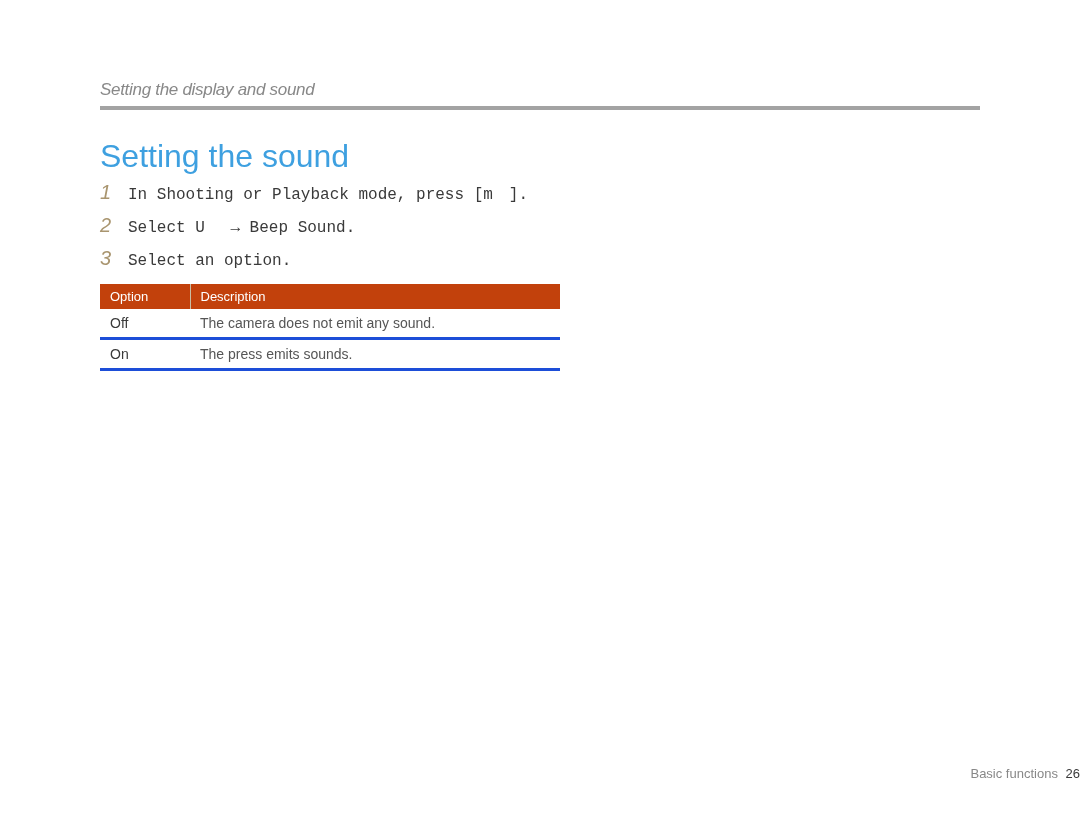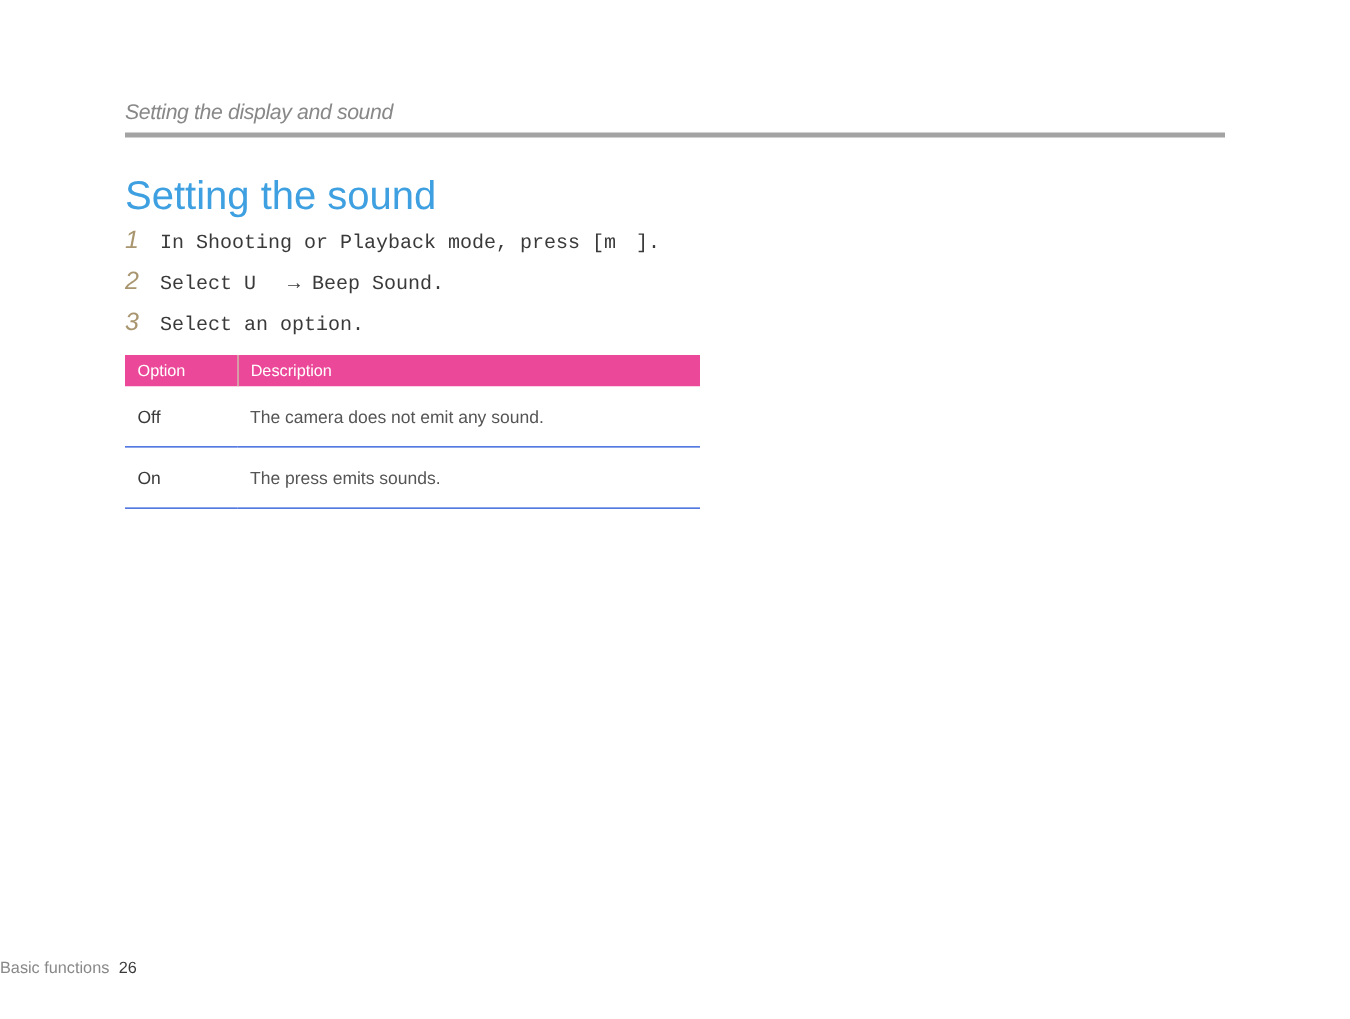--- a/index.html
+++ b/index.html
@@ -60,41 +60,41 @@
     font-family: Liberation Mono, monospace;
   }
   table.opts {
     width: 460px;
     margin-top: 14px;
     margin-left: 0;
     border-collapse: collapse;
     font-size: 14px;
   }
   table.opts th {
-    background: #ec4899;
+    background: #c2410c;
     color: #fff;
     text-align: left;
     font-weight: 400;
     padding: 5px 10px;
     font-size: 13px;
   }
   table.opts th.col-option { width: 90px; border-right: 1px solid #c8bda4; }
   table.opts td {
-    border-bottom: 1px solid #1d4ed8;
-    padding: 16px 10px;
+    border-bottom: 3px solid #1d4ed8;
+    padding: 6px 10px;
     color: #555;
     font-weight: 300;
   }
   table.opts td.opt { color: #3a3a3a; }
   .footer {
     position: absolute;
     bottom: 34px;
     width: 1080px;
     left: 0;
-    text-align: left;
+    text-align: right;
     font-size: 13px;
     color: #888;
     font-weight: 300;
   }
   .footer .pgnum { color: #3a3a3a; margin-left: 4px; }
 </style>
 </head>
 <body>
 
 <div class="page">

